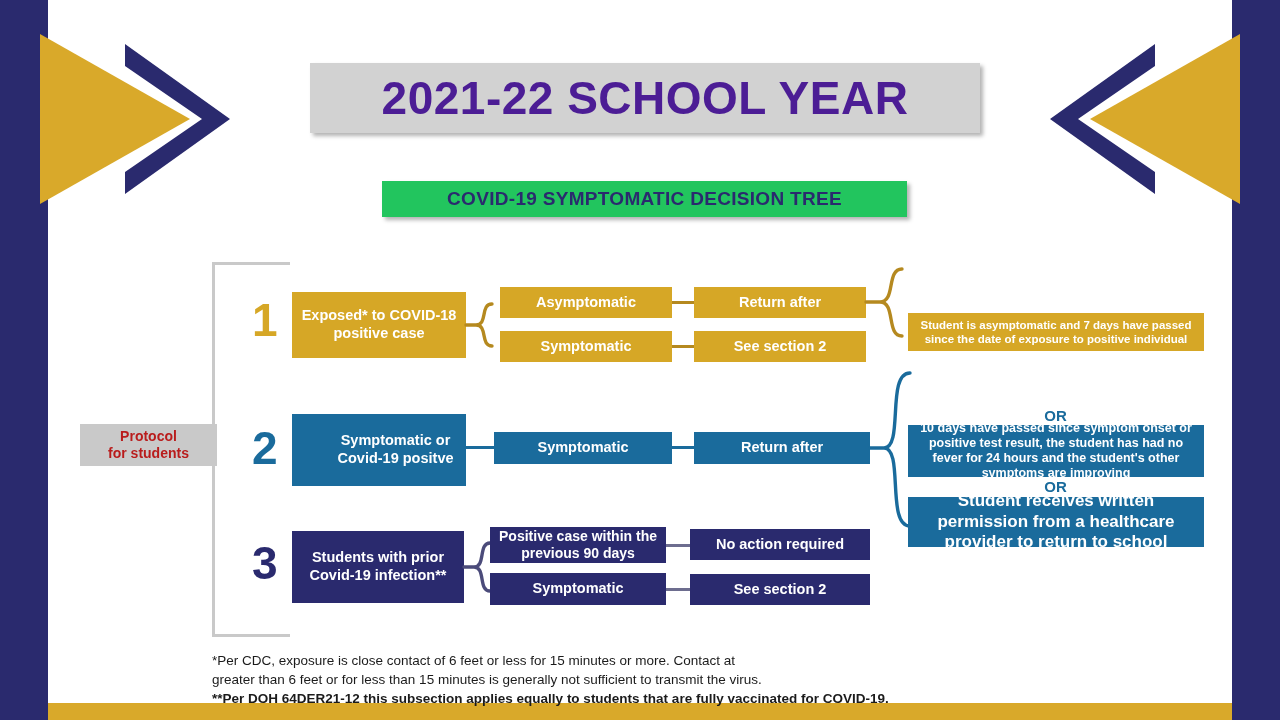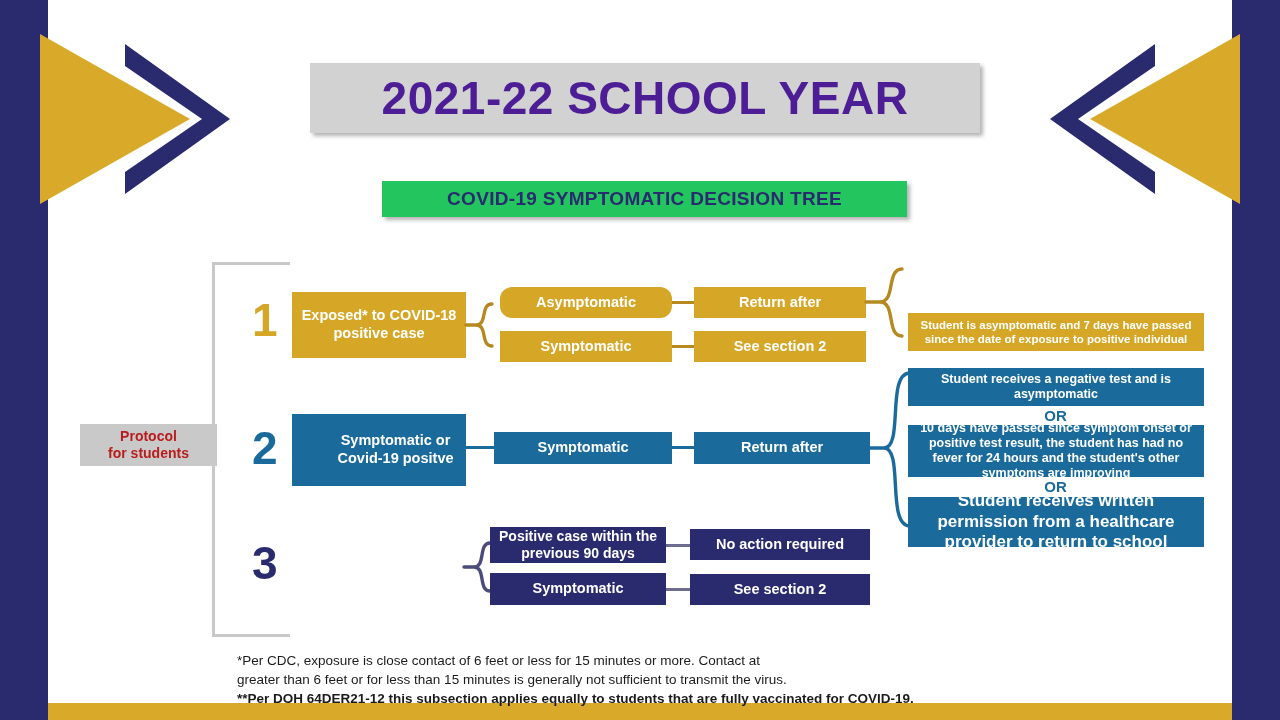--- a/index.html
+++ b/index.html
@@ -77,21 +77,21 @@
 
   .brace { position: absolute; }
   .brace svg { display: block; overflow: visible; }
 
   .or-label {
     position: absolute; color: #1a6b9c; font-size: 15px; font-weight: 700;
     width: 295px; text-align: center;
   }
 
   
-  .notes { position: absolute; left: 212px; top: 651px; width: 820px; color: #1b1b1b; margin-left: 25px; }
+  .notes { position: absolute; left: 212px; top: 651px; width: 820px; color: #1b1b1b; }
   .notes .line { font-size: 13.5px; line-height: 1.42; white-space: nowrap; }
   .notes .line.second { font-weight: 600; }
 </style>
 </head>
 <body>
 
 <div id="stage">
 
   <div class="side-strip left"></div>
   <div class="side-strip right"></div>
@@ -128,21 +128,21 @@
   <div class="num gold-t" style="left:252px; top:297px;">1</div>
 
   <div class="box gold" style="left:292px; top:292px; width:174px; height:66px; font-size:14.5px;">Exposed* to COVID-18 positive case</div>
 
   <div class="brace" style="left:466px; top:292px;">
     <svg width="42" height="66" viewBox="0 0 42 66">
       <path d="M0,33 H10 M10,33 C22,33 14,12 26,12 M10,33 C22,33 14,54 26,54" stroke="#b5891f" stroke-width="3.4" fill="none" stroke-linecap="round"></path>
     </svg>
   </div>
 
-  <div class="box gold" style="left:500px; top:287px; width:172px; height:31px; font-size:14.5px;border-radius:12px;">Asymptomatic</div>
+  <div class="box gold" style="left:500px; top:287px; width:172px; height:31px; font-size:14.5px;">Asymptomatic</div>
   <div class="conn gold-l" style="left:672px; top:301px; width:22px; height:3px;"></div>
   <div class="box gold" style="left:694px; top:287px; width:172px; height:31px; font-size:14.5px;">Return after</div>
 
   <div class="box gold" style="left:500px; top:331px; width:172px; height:31px; font-size:14.5px;">Symptomatic</div>
   <div class="conn gold-l" style="left:672px; top:345px; width:22px; height:3px;"></div>
   <div class="box gold" style="left:694px; top:331px; width:172px; height:31px; font-size:14.5px;">See section 2</div>
 
   <div class="brace" style="left:866px; top:264px;">
     <svg width="48" height="95" viewBox="0 0 48 95">
       <path d="M0,38 H14 M14,38 C30,38 20,5 36,5 M14,38 C30,38 20,72 36,72" stroke="#b5891f" stroke-width="3.4" fill="none" stroke-linecap="round"></path>
@@ -159,28 +159,28 @@
   <div class="box blue" style="left:494px; top:432px; width:178px; height:32px; font-size:14.5px;">Symptomatic</div>
   <div class="conn blue-l" style="left:672px; top:446px; width:22px; height:3px;"></div>
   <div class="box blue" style="left:694px; top:432px; width:176px; height:32px; font-size:14.5px;">Return after</div>
 
   <div class="brace" style="left:870px; top:368px;">
     <svg width="44" height="165" viewBox="0 0 44 165">
       <path d="M0,80 H14 M14,80 C34,80 16,5 40,5 M14,80 C34,80 16,158 40,158" stroke="#1a6b9c" stroke-width="3.4" fill="none" stroke-linecap="round"></path>
     </svg>
   </div>
 
-  <div class="box blue" style="left:908px; top:368px; width:296px; height:38px; font-size:12.5px;">Student receives a negative test and is asymptomatic</div>
   <div class="or-label" style="left:908px; top:407px;">OR</div>
   <div class="box blue" style="left:908px; top:425px; width:296px; height:52px; font-size:12.5px;">10 days have passed since symptom onset or positive test result, the student has had no fever for 24 hours and the student's other symptoms are improving</div>
   <div class="or-label" style="left:908px; top:478px;">OR</div>
   <div class="box blue" style="left:908px; top:497px; width:296px; height:50px; font-size:17px;">Student receives written permission from a healthcare provider to return to school</div>
 
   <div class="num navy-t" style="left:252px; top:540px;">3</div>
 
+  <div class="box navy" style="left:292px; top:531px; width:172px; height:72px; font-size:14.5px;">Students with prior Covid-19 infection**</div>
 
   <div class="brace" style="left:464px; top:531px;">
     <svg width="42" height="72" viewBox="0 0 42 72">
       <path d="M0,36 H10 M10,36 C22,36 14,12 26,12 M10,36 C22,36 14,60 26,60" stroke="#4b4b7a" stroke-width="3.4" fill="none" stroke-linecap="round"></path>
     </svg>
   </div>
 
   <div class="box navy" style="left:490px; top:527px; width:176px; height:36px; font-size:14px;">Positive case within the previous 90 days</div>
   <div class="conn navy-l" style="left:666px; top:544px; width:24px; height:3px;"></div>
   <div class="box navy" style="left:690px; top:529px; width:180px; height:31px; font-size:14.5px;">No action required</div>

